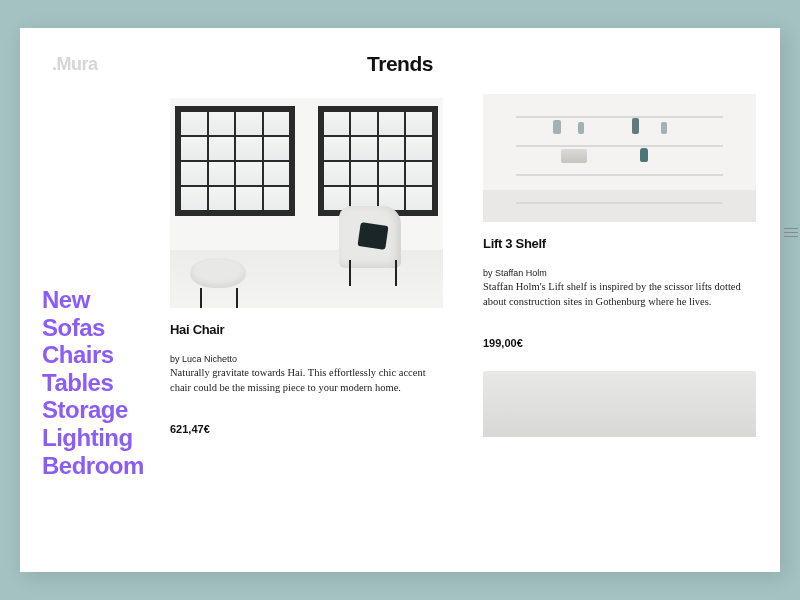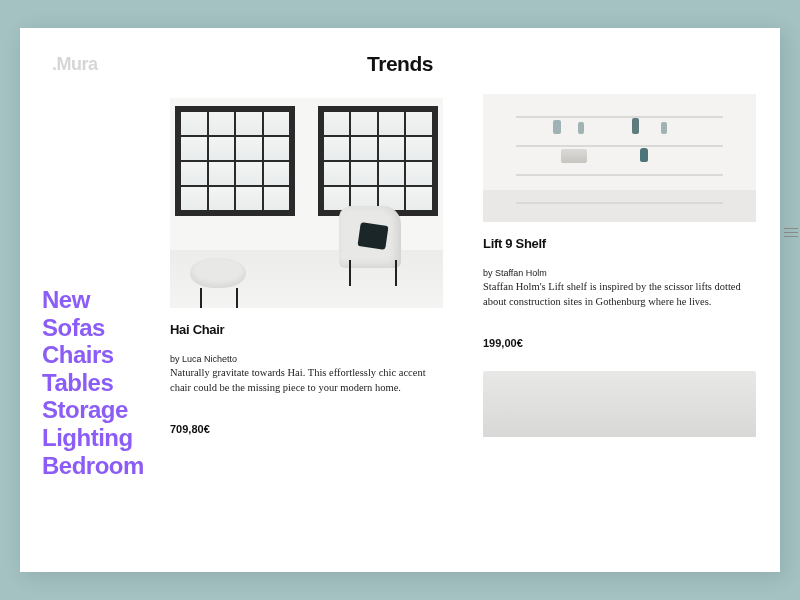--- a/index.html
+++ b/index.html
@@ -185,39 +185,39 @@
         <div class="chair">
           <div class="chair-body"></div>
           <div class="pillow"></div>
           <div class="chair-leg l1"></div>
             <div class="chair-leg l2"></div>
         </div>
       </div>
       <div class="product-title">Hai Chair</div>
       <div class="by">by Luca Nichetto</div>
       <div class="desc">Naturally gravitate towards Hai. This effortlessly chic accent chair could be the missing piece to your modern home.</div>
-      <div class="price">709,80€</div>
+      <div class="price">621,47€</div>
     </div>
 
     <div class="col col-right">
       <div class="product-image img2">
         <div class="shelf-bg"></div>
         <div class="shelf">
           <div class="shelf-level sl0"></div>
           <div class="shelf-level sl1"></div>
           <div class="shelf-level sl2"></div>
           <div class="shelf-level sl3"></div>
           <div class="deco d1"></div>
             <div class="deco d2"></div>
             <div class="deco d3"></div>
             <div class="deco d4"></div>
           <div class="books"></div>
             <div class="vase"></div>
         </div>
       </div>
-      <div class="product-title">Lift 9 Shelf</div>
+      <div class="product-title">Lift 3 Shelf</div>
       <div class="by">by Staffan Holm</div>
       <div class="desc">Staffan Holm's Lift shelf is inspired by the scissor lifts dotted about construction sites in Gothenburg where he lives.</div>
       <div class="price">199,00€</div>
       <div class="product-image img3"></div>
     </div>
   </div>
 </div>
 
 </body></html>

